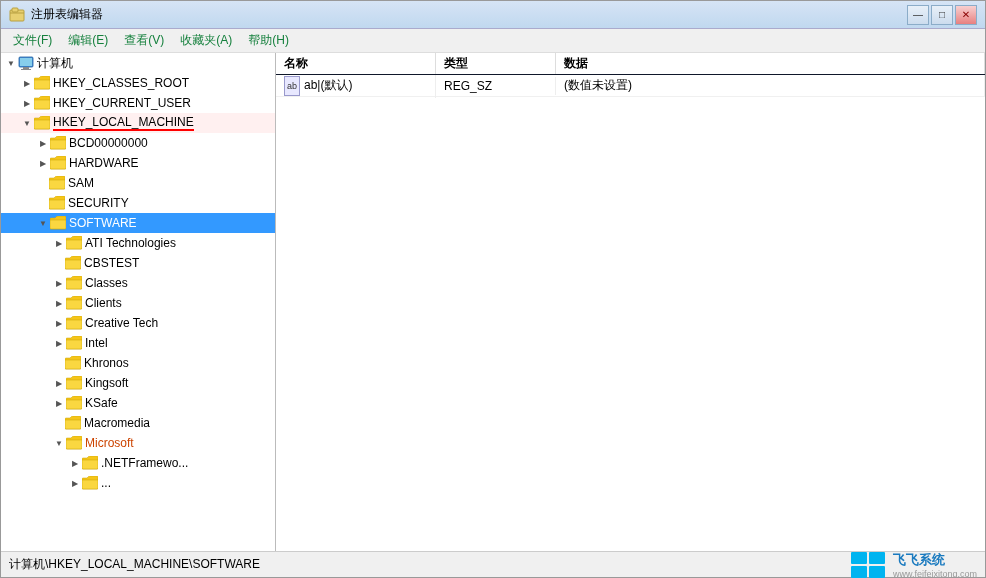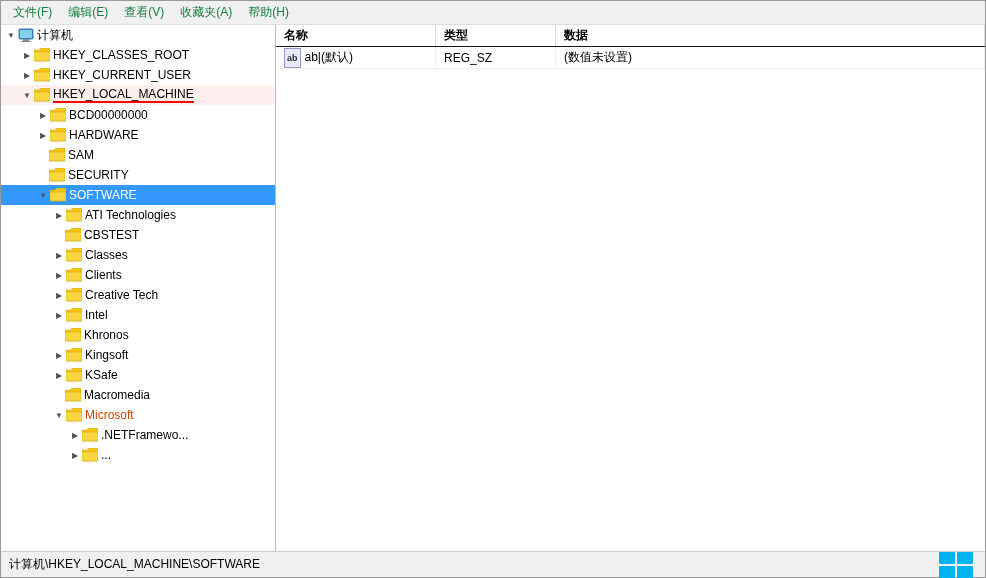--- a/index.html
+++ b/index.html
@@ -225,20 +225,33 @@
       width: 40px;
       height: 30px;
     }
 
   </style>
 </head>
 <body>
 
 <div class="window">
 
+  <div class="title-bar">
+    <svg class="title-bar-icon" viewBox="0 0 16 16">
+      <rect x="1" y="3" width="14" height="11" rx="1" fill="#e8d070" stroke="#b8a040" stroke-width="1"></rect>
+      <rect x="3" y="1" width="6" height="4" rx="1" fill="#e8d070" stroke="#b8a040" stroke-width="1"></rect>
+      <line x1="1" y1="6" x2="15" y2="6" stroke="#b8a040" stroke-width="1"></line>
+    </svg>
+    <span class="title-bar-text">注册表编辑器</span>
+    <div class="title-bar-controls">
+      <div class="title-btn">—</div>
+      <div class="title-btn">□</div>
+      <div class="title-btn close">✕</div>
+    </div>
+  </div>
 
   <div class="menu-bar">
     <div class="menu-item">文件(F)</div>
     <div class="menu-item">编辑(E)</div>
     <div class="menu-item">查看(V)</div>
     <div class="menu-item">收藏夹(A)</div>
     <div class="menu-item">帮助(H)</div>
   </div>
 
   <div class="main-content">
@@ -432,35 +445,39 @@
     <div class="right-panel">
       <div class="right-header">
         <div class="col-header col-name">名称</div>
         <div class="col-header col-type">类型</div>
         <div class="col-header col-data">数据</div>
       </div>
       <div class="right-content">
         <div class="registry-row">
           <div class="reg-cell reg-name">
 
-            <span style="background:#e8e8ff;border:1px solid #9999cc;font-size:9px;padding:4px 2px;color:#333;font-weight:bold;">ab</span>
+            <span style="background:#e8e8ff;border:1px solid #9999cc;font-size:9px;padding:4px 2px;color:#333;font-weight:normal;">ab</span>
             <span>ab|(默认)</span>
           </div>
           <div class="reg-cell reg-type">REG_SZ</div>
           <div class="reg-cell reg-data">(数值未设置)</div>
         </div>
       </div>
     </div>
   </div>
 
   <div class="status-bar">
     <span class="status-text">计算机\HKEY_LOCAL_MACHINE\SOFTWARE</span>
     <div class="watermark">
 
       <svg class="watermark-logo" viewBox="0 0 40 30" xmlns="http://www.w3.org/2000/svg">
         <rect x="2" y="2" width="16" height="12" rx="1" fill="#00b4f0"></rect>
         <rect x="20" y="2" width="16" height="12" rx="1" fill="#00b4f0"></rect>
         <rect x="2" y="16" width="16" height="12" rx="1" fill="#00b4f0"></rect>
         <rect x="20" y="16" width="16" height="12" rx="1" fill="#00b4f0"></rect>
       </svg>
+      <div>
+        <div style="font-size:13px;color:#1a7abf;font-weight:bold;">飞飞系统</div>
+        <div style="font-size:9px;color:#999;">www.feifeixitong.com</div>
+      </div>
     </div>
   </div>
 </div>
 
 </body></html>

